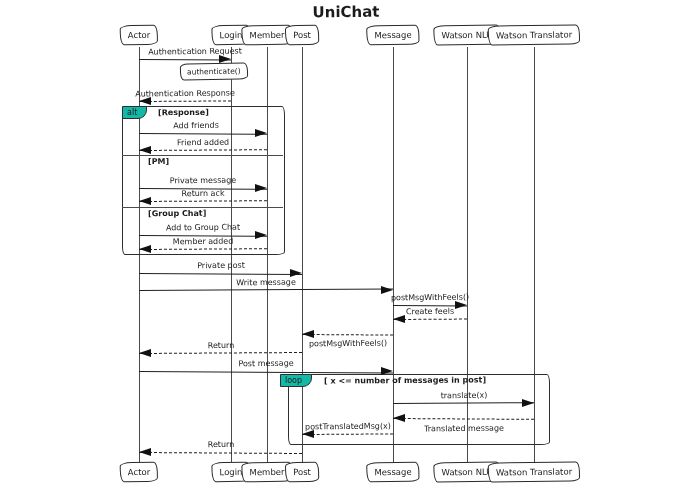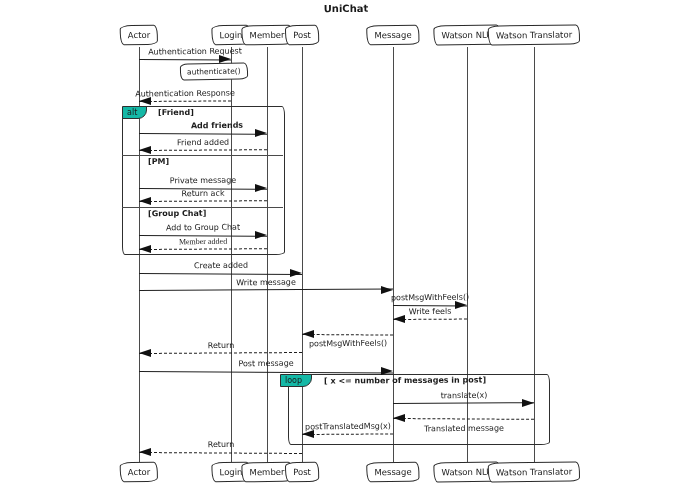--- a/index.html
+++ b/index.html
@@ -1,21 +1,21 @@
 <!DOCTYPE html>
 <html><head>
 <meta charset="utf-8">
 <style>
   html,body { margin:0; padding:0; background:#ffffff; }
   #canvas {
     position:relative; width:695px; height:494px; background:#fff;
     font-family:"DejaVu Sans", sans-serif; color:#1b1b1b; overflow:hidden;
   }
   .title {
-    position:absolute; font-size:10px; font-weight:bold;
+    position:absolute; font-size:15px; font-weight:bold;
     transform:translateX(-50%) rotate(-0.5deg); white-space:nowrap; z-index:6;
   }
   .pbox {
     position:absolute; transform:translateX(-50%) rotate(-0.8deg);
     border:1.4px solid #2a2a2a; background:#fff; padding:4px 7px;
     font-size:8.5px; white-space:nowrap; z-index:5;
     border-radius:12px 4px 10px 4px / 4px 10px 4px 12px;
   }
   .lifeline { position:absolute; width:0; border-left:1.1px solid #4a4a4a; z-index:1; }
   .frame {
@@ -67,64 +67,64 @@
     <div class="pbox" style="left: 393px; top: 25px;">Message</div>
     <div class="pbox" style="left: 393px; top: 462px;">Message</div>
     <div class="lifeline" style="left: 467px; top: 47px; height: 415px;"></div>
     <div class="pbox" style="left: 467px; top: 25px;">Watson NLU</div>
     <div class="pbox" style="left: 467px; top: 462px;">Watson NLU</div>
     <div class="lifeline" style="left: 534px; top: 47px; height: 415px;"></div>
     <div class="pbox" style="left: 534px; top: 25px;">Watson Translator</div>
     <div class="pbox" style="left: 534px; top: 462px;">Watson Translator</div>
     <div class="frame" style="left: 122px; top: 106px; width: 161px; height: 147px;"></div>
     <div class="frame-tab" style="left: 122px; top: 106px;">alt</div>
-    <div class="frame-cond" style="left: 158px; top: 108px;">[Friend]</div>
+    <div class="frame-cond" style="left: 158px; top: 108px;">[Response]</div>
     <div class="divider" style="left: 122px; top: 155px; width: 161px;"></div>
     <div class="frame-cond" style="left: 148px; top: 157px;">[PM]</div>
     <div class="divider" style="left: 122px; top: 207px; width: 161px;"></div>
     <div class="frame-cond" style="left: 148px; top: 209px;">[Group Chat]</div>
     <div class="frame" style="left: 288px; top: 374px; width: 260px; height: 69px;"></div>
     <div class="frame-tab" style="left: 280px; top: 374px;">loop</div>
     <div class="frame-cond" style="left: 324px; top: 376px;">[ x &lt;= number of messages in post]</div>
     <div class="msg-line solid" style="left: 139px; top: 59px; width: 92px; transform: rotate(0.35deg);"></div>
     <div class="arrowhead right" style="left: 219px; top: 55px;"></div>
     <div class="msg-label" style="left: 195px; top: 47px;">Authentication Request</div>
     <div class="msg-line dashed" style="left: 139px; top: 101px; width: 92px; transform: rotate(-0.35deg);"></div>
     <div class="arrowhead left" style="left: 139px; top: 97px;"></div>
     <div class="msg-label" style="left: 185px; top: 89px;">Authentication Response</div>
     <div class="msg-line solid" style="left: 139px; top: 133px; width: 128px; transform: rotate(0.35deg);"></div>
     <div class="arrowhead right" style="left: 255px; top: 129px;"></div>
-    <div class="msg-label" style="left: 217px; top: 121px; font-weight: bold;">Add friends</div>
+    <div class="msg-label" style="left: 196px; top: 121px;">Add friends</div>
     <div class="msg-line dashed" style="left: 139px; top: 150px; width: 128px; transform: rotate(-0.35deg);"></div>
     <div class="arrowhead left" style="left: 139px; top: 146px;"></div>
     <div class="msg-label" style="left: 203px; top: 138px;">Friend added</div>
     <div class="msg-line solid" style="left: 139px; top: 188px; width: 128px; transform: rotate(0.35deg);"></div>
     <div class="arrowhead right" style="left: 255px; top: 184px;"></div>
     <div class="msg-label" style="left: 203px; top: 176px;">Private message</div>
     <div class="msg-line dashed" style="left: 139px; top: 201px; width: 128px; transform: rotate(-0.35deg);"></div>
     <div class="arrowhead left" style="left: 139px; top: 197px;"></div>
     <div class="msg-label" style="left: 203px; top: 189px;">Return ack</div>
     <div class="msg-line solid" style="left: 139px; top: 235px; width: 128px; transform: rotate(0.35deg);"></div>
     <div class="arrowhead right" style="left: 255px; top: 231px;"></div>
     <div class="msg-label" style="left: 203px; top: 223px;">Add to Group Chat</div>
     <div class="msg-line dashed" style="left: 139px; top: 249px; width: 128px; transform: rotate(-0.35deg);"></div>
     <div class="arrowhead left" style="left: 139px; top: 245px;"></div>
-    <div class="msg-label" style="left: 203px; top: 237px; font-family: Liberation Serif, serif;">Member added</div>
+    <div class="msg-label" style="left: 203px; top: 237px;">Member added</div>
     <div class="msg-line solid" style="left: 139px; top: 273px; width: 163px; transform: rotate(0.35deg);"></div>
     <div class="arrowhead right" style="left: 290px; top: 269px;"></div>
-    <div class="msg-label" style="left: 220.5px; top: 261px;">Create added</div>
+    <div class="msg-label" style="left: 220.5px; top: 261px;">Private post</div>
     <div class="msg-line solid" style="left: 139px; top: 290px; width: 254px; transform: rotate(-0.35deg);"></div>
     <div class="arrowhead right" style="left: 381px; top: 286px;"></div>
     <div class="msg-label" style="left: 266px; top: 278px;">Write message</div>
     <div class="msg-line solid" style="left: 393px; top: 305px; width: 74px; transform: rotate(0.35deg);"></div>
     <div class="arrowhead right" style="left: 455px; top: 301px;"></div>
     <div class="msg-label" style="left: 430px; top: 293px;">postMsgWithFeels()</div>
     <div class="msg-line dashed" style="left: 393px; top: 319px; width: 74px; transform: rotate(-0.35deg);"></div>
     <div class="arrowhead left" style="left: 393px; top: 315px;"></div>
-    <div class="msg-label" style="left: 430px; top: 307px;">Write feels</div>
+    <div class="msg-label" style="left: 430px; top: 307px;">Create feels</div>
     <div class="msg-line dashed" style="left: 302px; top: 334px; width: 91px; transform: rotate(0.35deg);"></div>
     <div class="arrowhead left" style="left: 302px; top: 330px;"></div>
     <div class="msg-label" style="left: 347.5px; top: 339px;">postMsgWithFeels()</div>
     <div class="msg-line dashed" style="left: 139px; top: 353px; width: 163px; transform: rotate(-0.35deg);"></div>
     <div class="arrowhead left" style="left: 139px; top: 349px;"></div>
     <div class="msg-label" style="left: 220.5px; top: 341px;">Return</div>
     <div class="msg-line solid" style="left: 139px; top: 371px; width: 254px; transform: rotate(0.35deg);"></div>
     <div class="arrowhead right" style="left: 381px; top: 367px;"></div>
     <div class="msg-label" style="left: 266px; top: 359px;">Post message</div>
     <div class="msg-line solid" style="left: 393px; top: 403px; width: 141px; transform: rotate(-0.35deg);"></div>

